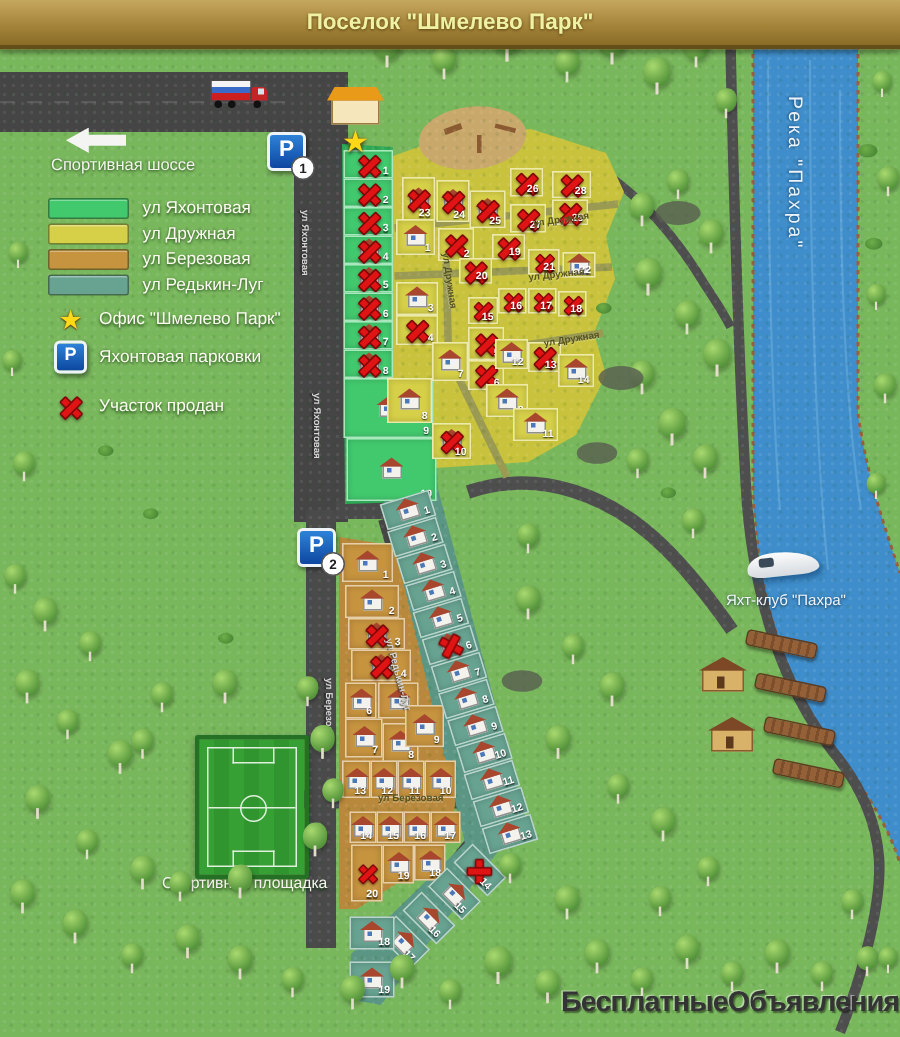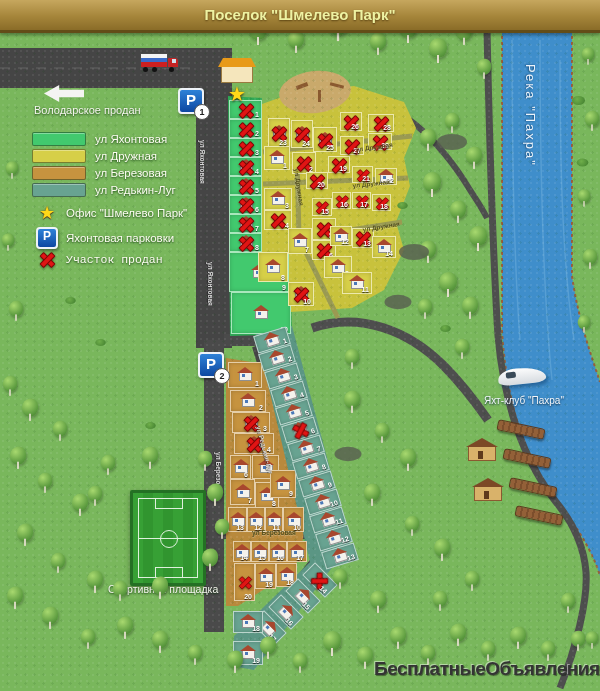--- a/index.html
+++ b/index.html
@@ -491,21 +491,21 @@
 
   <div id="objs">
     <div class="truck">
       <span class="box"></span>
         <span class="cab"></span>
       <i style="left:3px"></i>
         <i style="left:12px"></i>
         <i style="left:29px"></i>
     </div>
     <div class="arrow"></div>
-    <div class="hwy-label">Володарское продан</div>
+    <div class="hwy-label">Спортивная шоссе</div>
     <div class="office"></div>
     <div class="star" style="left:228px;top:82px;">★</div>
     <div class="boat"></div>
     <div class="field">
       <span class="line"></span>
         <span class="g1"></span>
         <span class="g2"></span>
     </div>
     <div class="sports-label">Спортивная площадка</div>
     <div class="river-label">Река "Пахра"</div>
@@ -860,21 +860,21 @@
           <span style="font-size:18px;color:#ffd918;text-shadow:0 0 2px #7a4a00,0 1px 1px #333;">★</span>
         </div>
         <div class="ltxt">Офис "Шмелево Парк"</div>
       </div>
       <div class="lrow" style="left: 0px; top: 95px;">
         <div class="lsym">
           <span class="psign" style="position:relative;width:18px;height:18px;font-size:12px;line-height:15px;">P</span>
         </div>
         <div class="ltxt">Яхонтовая парковки</div>
       </div>
-      <div class="lrow" style="left: 0px; top: 120px; font-family: Liberation Mono, monospace;">
+      <div class="lrow" style="left: 0px; top: 132px;">
         <div class="lsym">
           <span class="xmark" style="position:relative;left:0;top:0;margin:0;"></span>
         </div>
         <div class="ltxt">Участок продан</div>
       </div>
     </div>
 
   <div class="banner">
     <span class="t">Поселок "Шмелево Парк"</span>
   </div>

